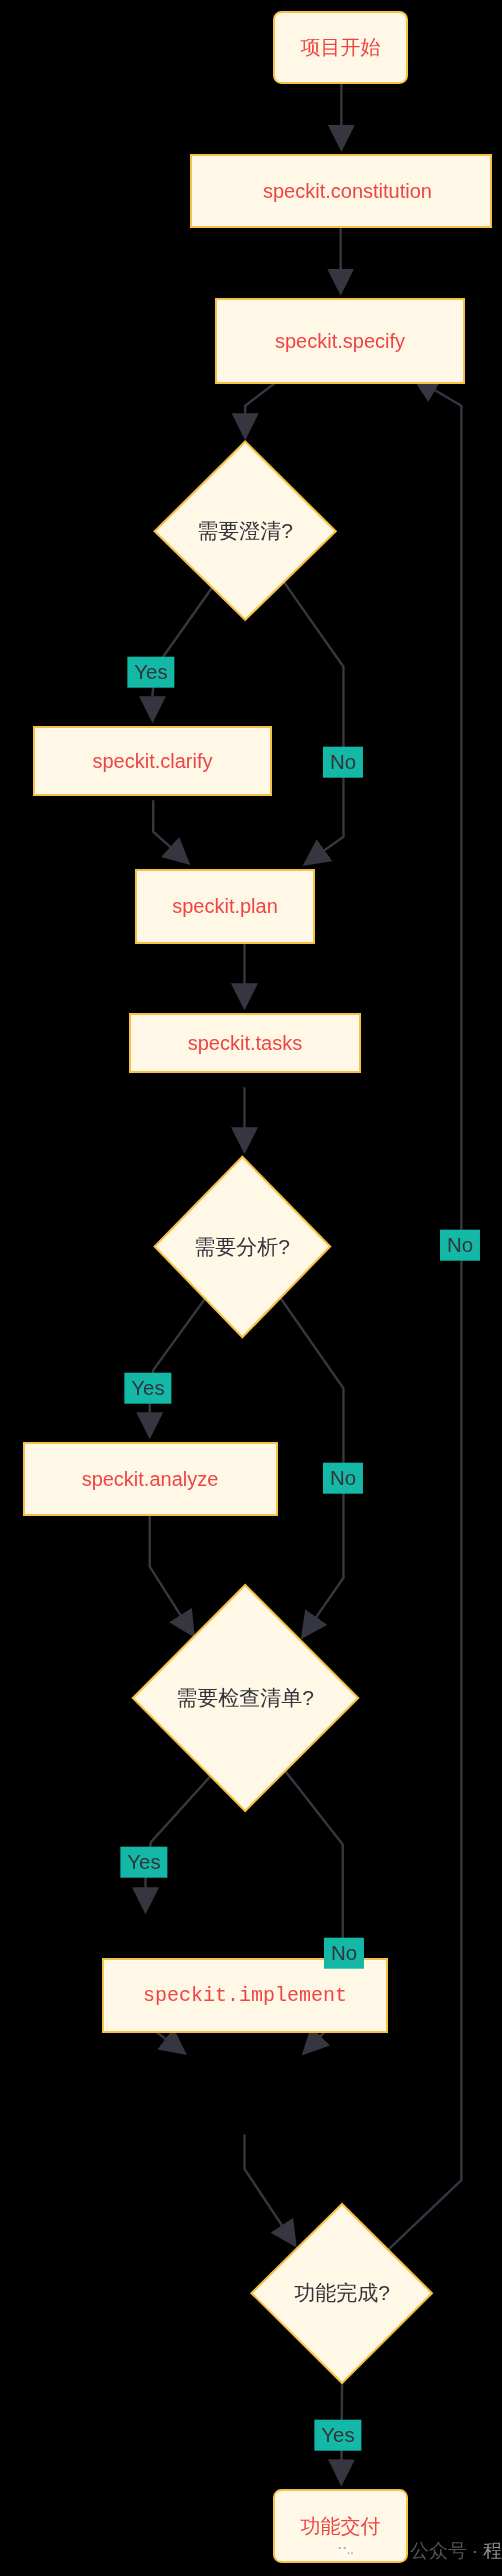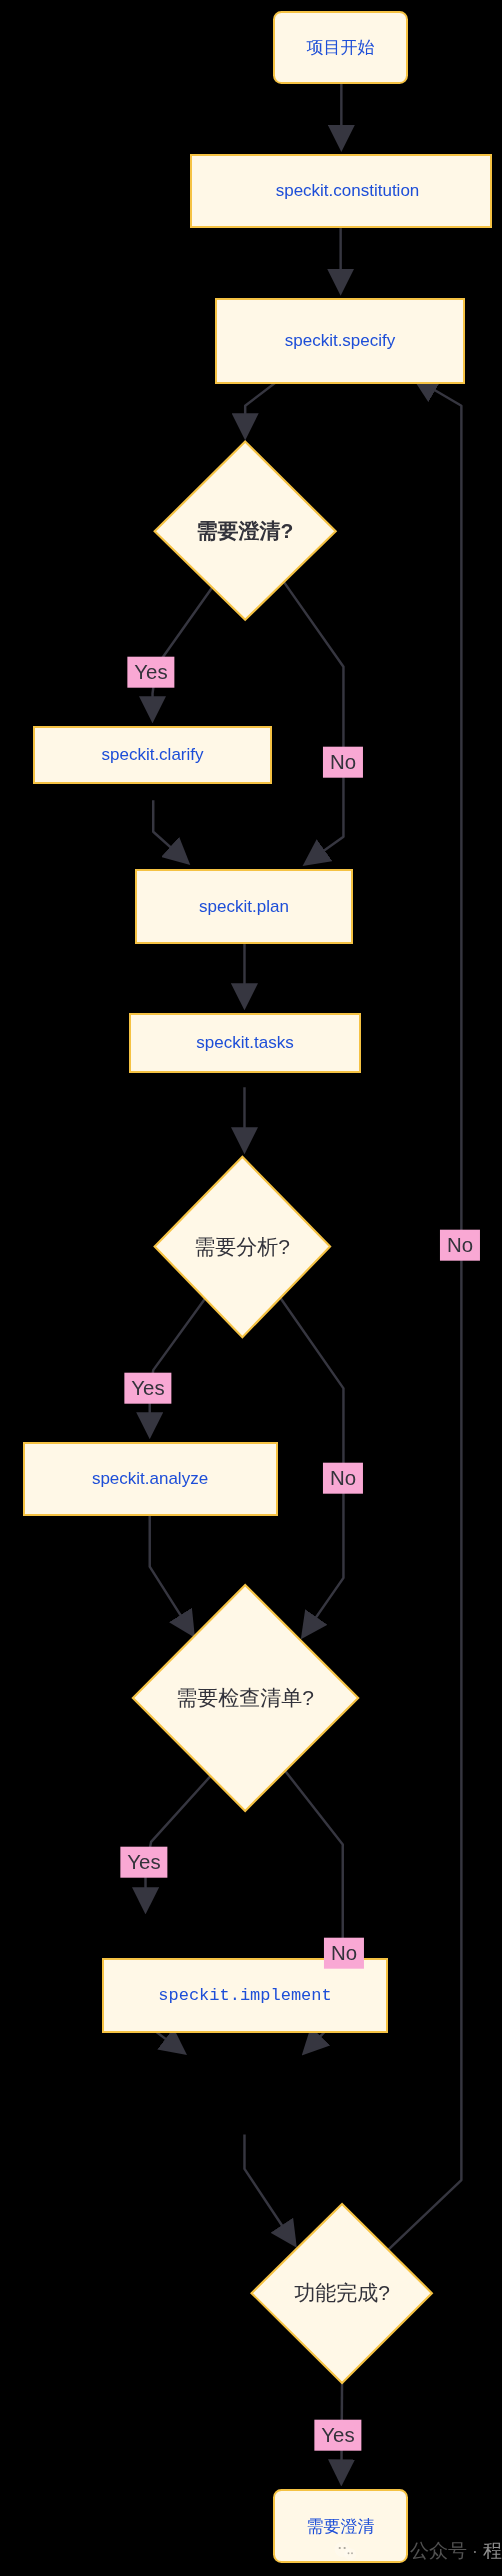--- a/index.html
+++ b/index.html
@@ -7,30 +7,30 @@
     position:relative;width:503px;height:2576px;background:#000;
     font-family:"Liberation Sans",sans-serif;overflow:hidden;
   }
   svg.edges{position:absolute;left:0;top:0;}
   .edge{fill:none;stroke:#363640;stroke-width:3.5;stroke-linejoin:round;}
   .diamond{fill:#FFF8E7;stroke:#F5C243;stroke-width:3;stroke-linejoin:miter;}
   .node{
     position:absolute;box-sizing:border-box;
     background:#FFF8E7;border:2.1px solid #F5C243;
     display:flex;align-items:center;justify-content:center;
-    font-size:17px;color:#1d4ed8;white-space:nowrap;
+    font-size:20px;color:#ef4444;white-space:nowrap;
   }
   .rounded{border-radius:8.4px;}
   .diamond-label{
     position:absolute;transform:translate(-50%,-50%);
     font-size:21px;color:#33333B;white-space:nowrap;
   }
   .edge-label{
     position:absolute;transform:translate(-50%,-50%);
-    background:#f9a8d4;color:#33333B;
+    background:#14b8a6;color:#33333B;
     font-size:20.4px;line-height:1.5;padding:0 7px;white-space:nowrap;
   }
   .watermark{
     position:absolute;left:333px;top:2537px;height:28px;
     display:flex;align-items:center;gap:4.9px;font-size:19px;white-space:nowrap;
   }
   .wm-faint{color:rgba(255,255,255,0.32);margin-left:48px;}
   .wm-sep{color:#6E6E6E;}
   .wm-main{color:#8F8F8F;}
 </style>
@@ -66,28 +66,28 @@
 
     <polygon class="diamond" points="349,629 478,757 349,883 220,757"></polygon>
     <polygon class="diamond" points="345,1648 470,1776 345,1905 220,1776"></polygon>
     <polygon class="diamond" points="349,2258 510,2419 349,2580 189,2419"></polygon>
     <polygon class="diamond" points="487,3140 615,3267 487,3395 358,3267"></polygon>
   </svg>
 
   <div class="node rounded" style="left:273px;top:10.5px;width:135px;height:73px;">项目开始</div>
   <div class="node" style="left:190px;top:154px;width:302px;height:74px;padding-left:13px;">speckit.constitution</div>
   <div class="node" style="left:215px;top:298px;width:250px;height:86px;">speckit.specify</div>
-  <div class="node" style="left:33px;top:726px;width:239px;height:58px;">speckit.clarify</div>
-  <div class="node" style="left:135px;top:869px;width:218px;height:75px;">speckit.plan</div>
+  <div class="node" style="left:33px;top:726px;width:239px;height:70px;">speckit.clarify</div>
+  <div class="node" style="left:135px;top:869px;width:180px;height:75px;">speckit.plan</div>
   <div class="node" style="left:129px;top:1013px;width:232px;height:60px;">speckit.tasks</div>
   <div class="node" style="left:22.5px;top:1442px;width:255px;height:74px;">speckit.analyze</div>
   <div class="node" style="left:102px;top:1958px;width:286px;height:75px;font-family:Liberation Mono, monospace;">speckit.implement</div>
-  <div class="node rounded" style="left:273px;top:2489px;width:135px;height:74px;">需要澄清</div>
+  <div class="node rounded" style="left:273px;top:2489px;width:135px;height:74px;">功能交付</div>
 
-  <div class="diamond-label" style="left:245px;top:531px;font-weight:bold;">需要澄清?</div>
+  <div class="diamond-label" style="left:245px;top:531px;">需要澄清?</div>
   <div class="diamond-label" style="left:242px;top:1247px;">需要分析?</div>
   <div class="diamond-label" style="left:245px;top:1698px;">需要检查清单?</div>
   <div class="diamond-label" style="left:342px;top:2293px;">功能完成?</div>
 
   <div class="edge-label" style="left:151px;top:672px;">Yes</div>
   <div class="edge-label" style="left:343px;top:762px;">No</div>
   <div class="edge-label" style="left:148px;top:1388px;">Yes</div>
   <div class="edge-label" style="left:343px;top:1478px;">No</div>
   <div class="edge-label" style="left:144px;top:1862px;">Yes</div>
   <div class="edge-label" style="left:344px;top:1953px;">No</div>

